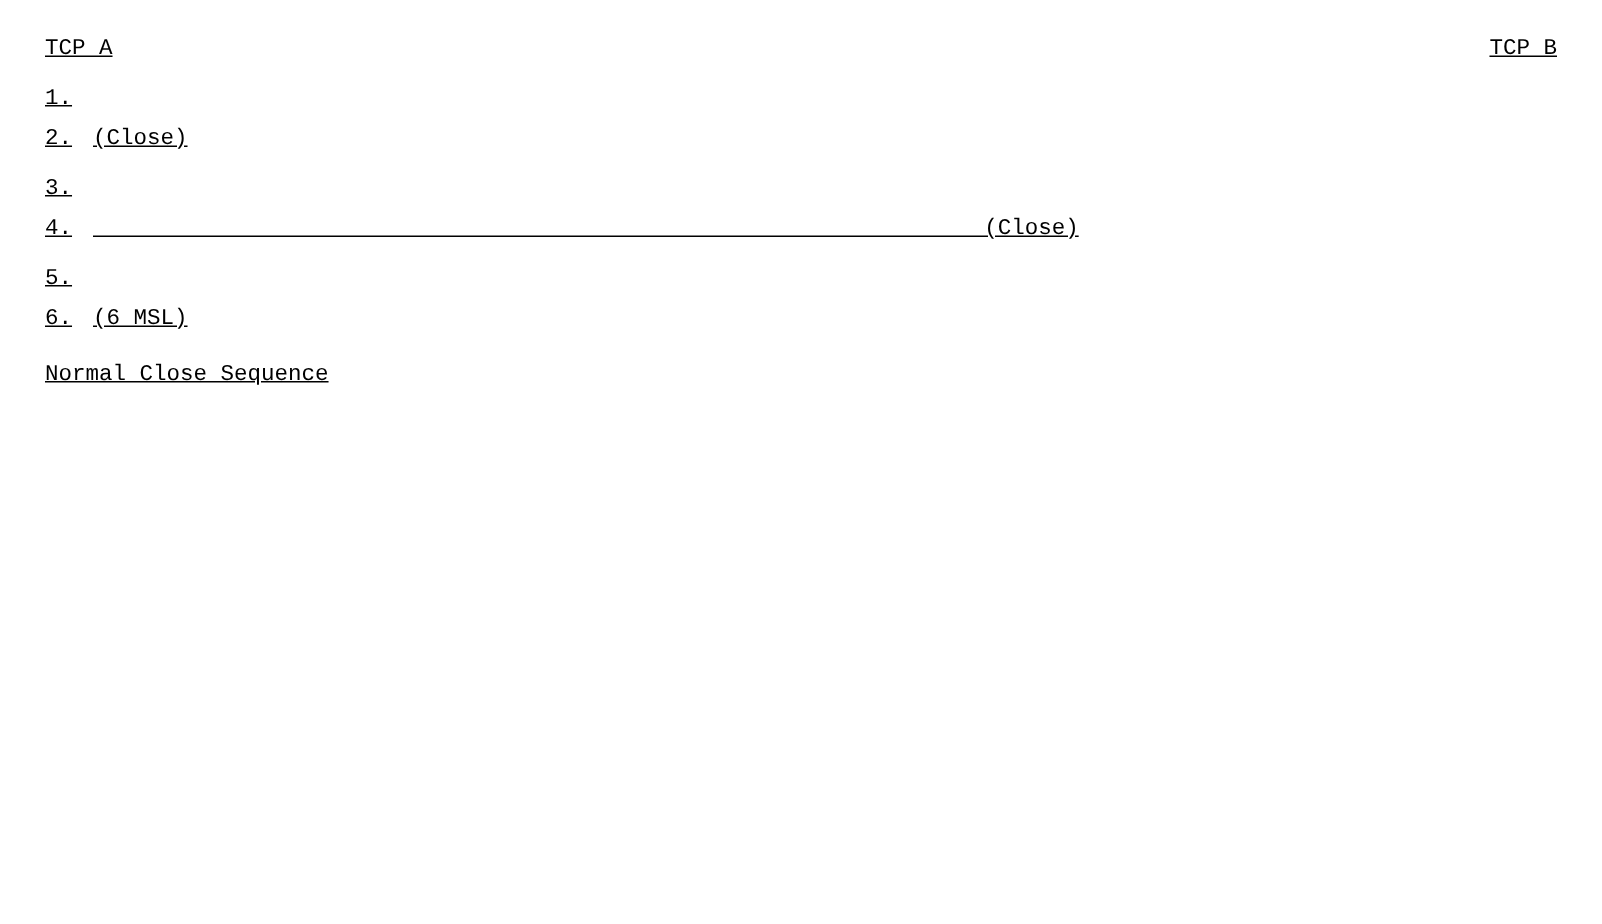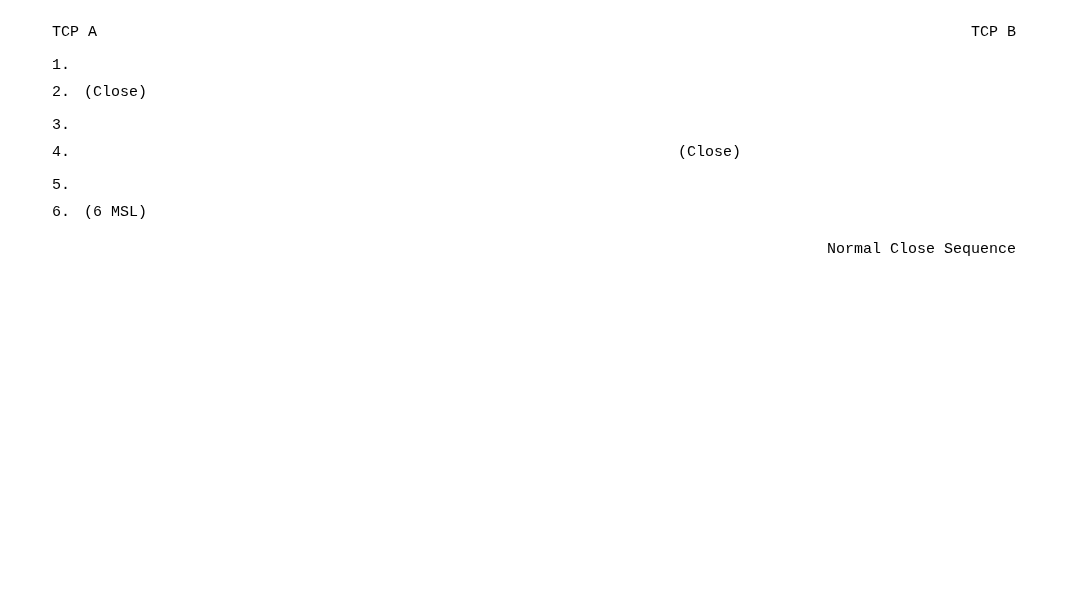--- a/index.html
+++ b/index.html
@@ -13,42 +13,43 @@
       font-size: 15px;
       color: #000000;
       width: 1068px;
       height: 616px;
       overflow: hidden;
       display: flex;
       align-items: flex-start;
       justify-content: flex-start;
     }
     .diagram-container {
-      padding: 24px 52px;
+      padding: 24px 30px;
       width: 100%;
+      text-decoration: underline;
     }
     .header-row {
       display: flex;
       justify-content: space-between;
       margin-bottom: 16px;
     }
     .line {
       display: flex;
       margin-bottom: 6px;
       white-space: pre;
     }
     .step-num {
       width: 32px;
       flex-shrink: 0;
     }
     .section {
       margin-bottom: 10px;
     }
     .caption-area {
-      text-align: right;
+      text-align: left;
       margin-top: 20px;
     }
     .caption-line {
       margin-bottom: 12px;
     }
   </style>
 </head>
 <body>
 
 <div class="diagram-container">

